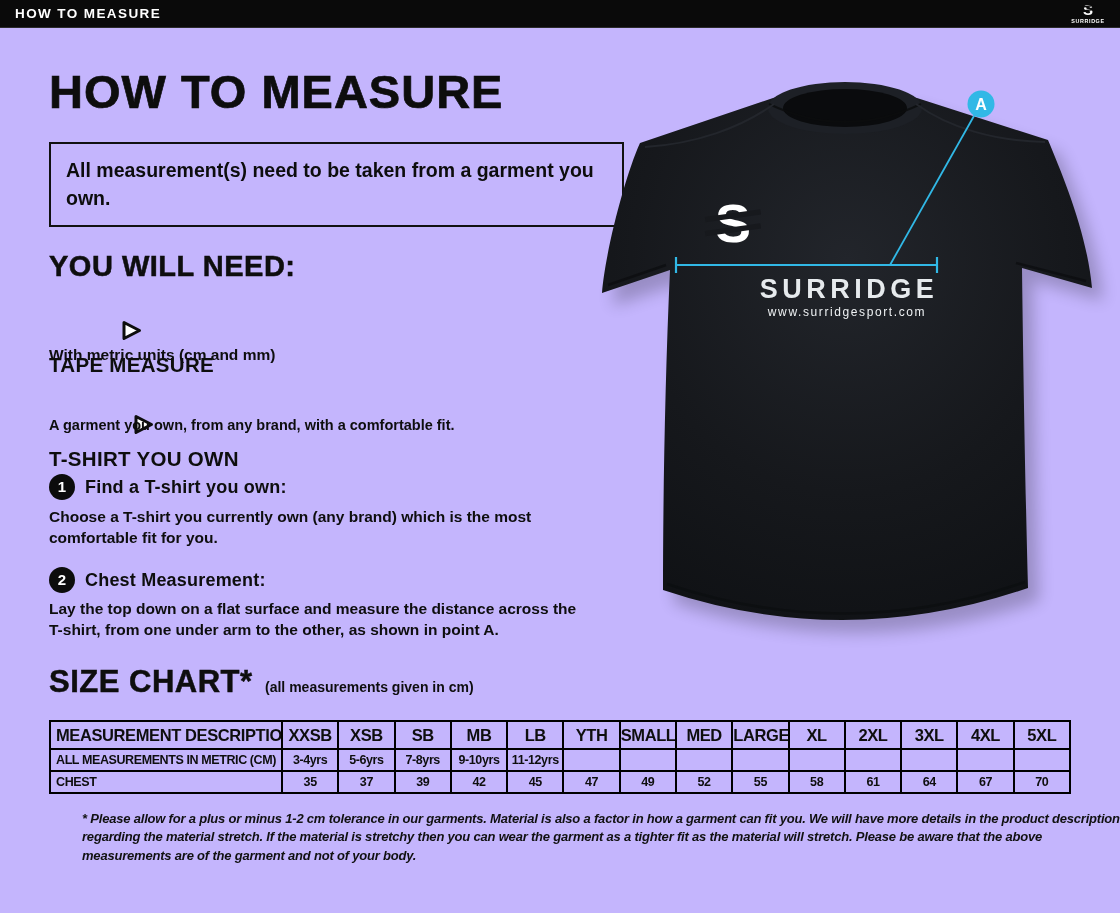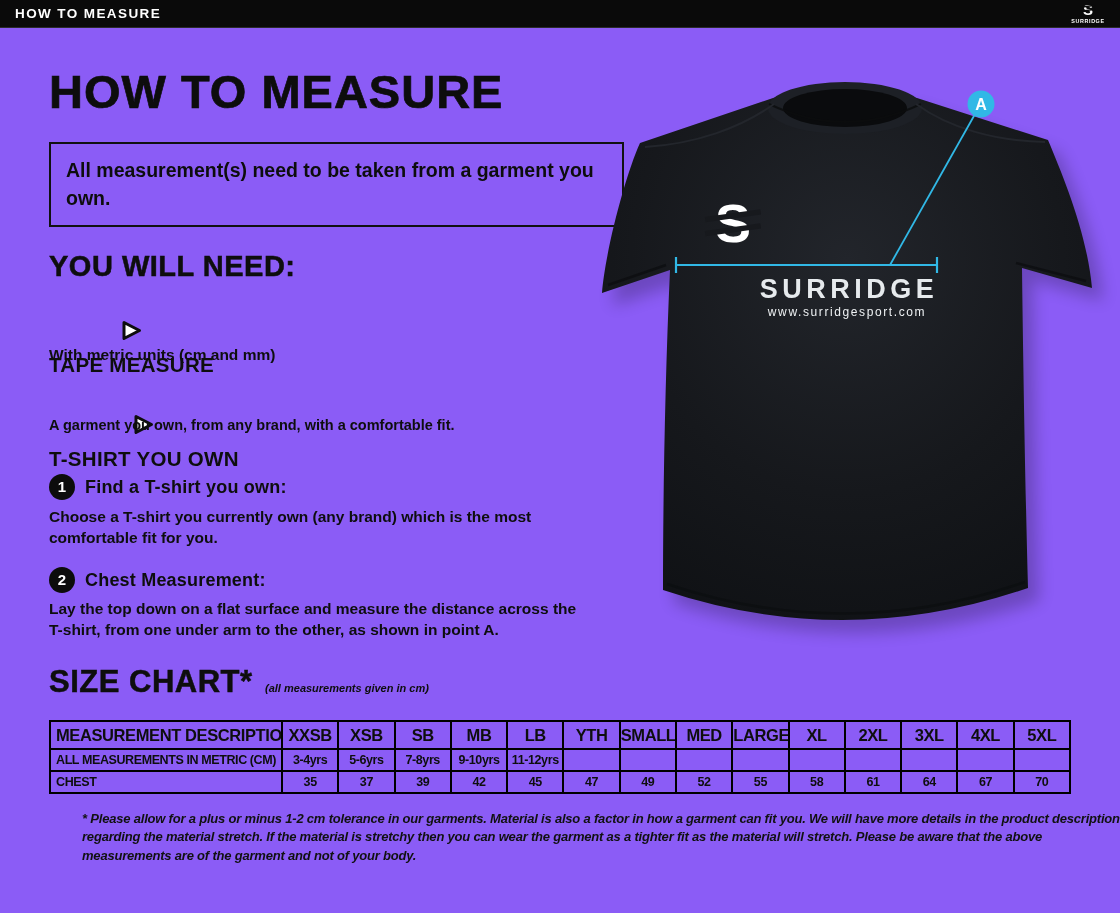--- a/index.html
+++ b/index.html
@@ -1,18 +1,18 @@
 <!DOCTYPE html>
 <html><head>
 <meta charset="utf-8">
 <style>
   * { margin:0; padding:0; box-sizing:border-box; }
   html,body { background:#fff; }
   .page {
-    position:relative; width:1120px; height:913px; background:#8b5cf6;
+    position:relative; width:1120px; height:913px; background:#c4b5fd;
     font-family:"Liberation Sans", sans-serif; color:#0e0e0e; overflow:hidden;
   }
   
   .topbar {
     position:absolute; left:0; top:0; width:1120px; height:28px;
     background:#0a0a0a; border-bottom:1px solid #2b2b2b;
   }
   .topbar-title {
     position:absolute; left:15px; top:0; line-height:27px; color:#fff;
     font-size:13.5px; font-weight:bold; letter-spacing:1.4px;
@@ -44,21 +44,21 @@
     font-size:15px; font-weight:bold; text-align:center; line-height:26px; flex:0 0 auto;
   }
   .step-title { font-size:18px; font-weight:bold; margin-left:10px; letter-spacing:0.2px; }
   .step-desc {
     position:absolute; left:49px; width:534px; font-size:15.5px; font-weight:bold; line-height:1.38;
   }
   #step-0 { top:474px; } #step-desc-0 { top:506px; width:524px; }
   #step-1 { top:567px; } #step-desc-1 { top:598px; width:540px; }
   .sizechart-head { position:absolute; left:49px; top:664px; }
   .sizechart-title { display:inline; font-size:31px; font-weight:bold; letter-spacing:0.5px; -webkit-text-stroke:0.5px #0d0d0d; }
-  .sizechart-sub { display:inline; font-size:11px; font-weight:bold; margin-left:8px;font-style:italic; }
+  .sizechart-sub { display:inline; font-size:14px; font-weight:bold; margin-left:8px; }
   
   .size-table {
     position:absolute; left:49px; top:720px; width:1022px;
     border-collapse:collapse; table-layout:fixed;
   }
   .size-table th, .size-table td {
     border:2px solid #000; text-align:center; vertical-align:middle;
     font-weight:bold; letter-spacing:-0.4px; overflow:hidden; white-space:nowrap;
   }
   .size-table .hdr-row th { height:28px; font-size:16.5px; }

